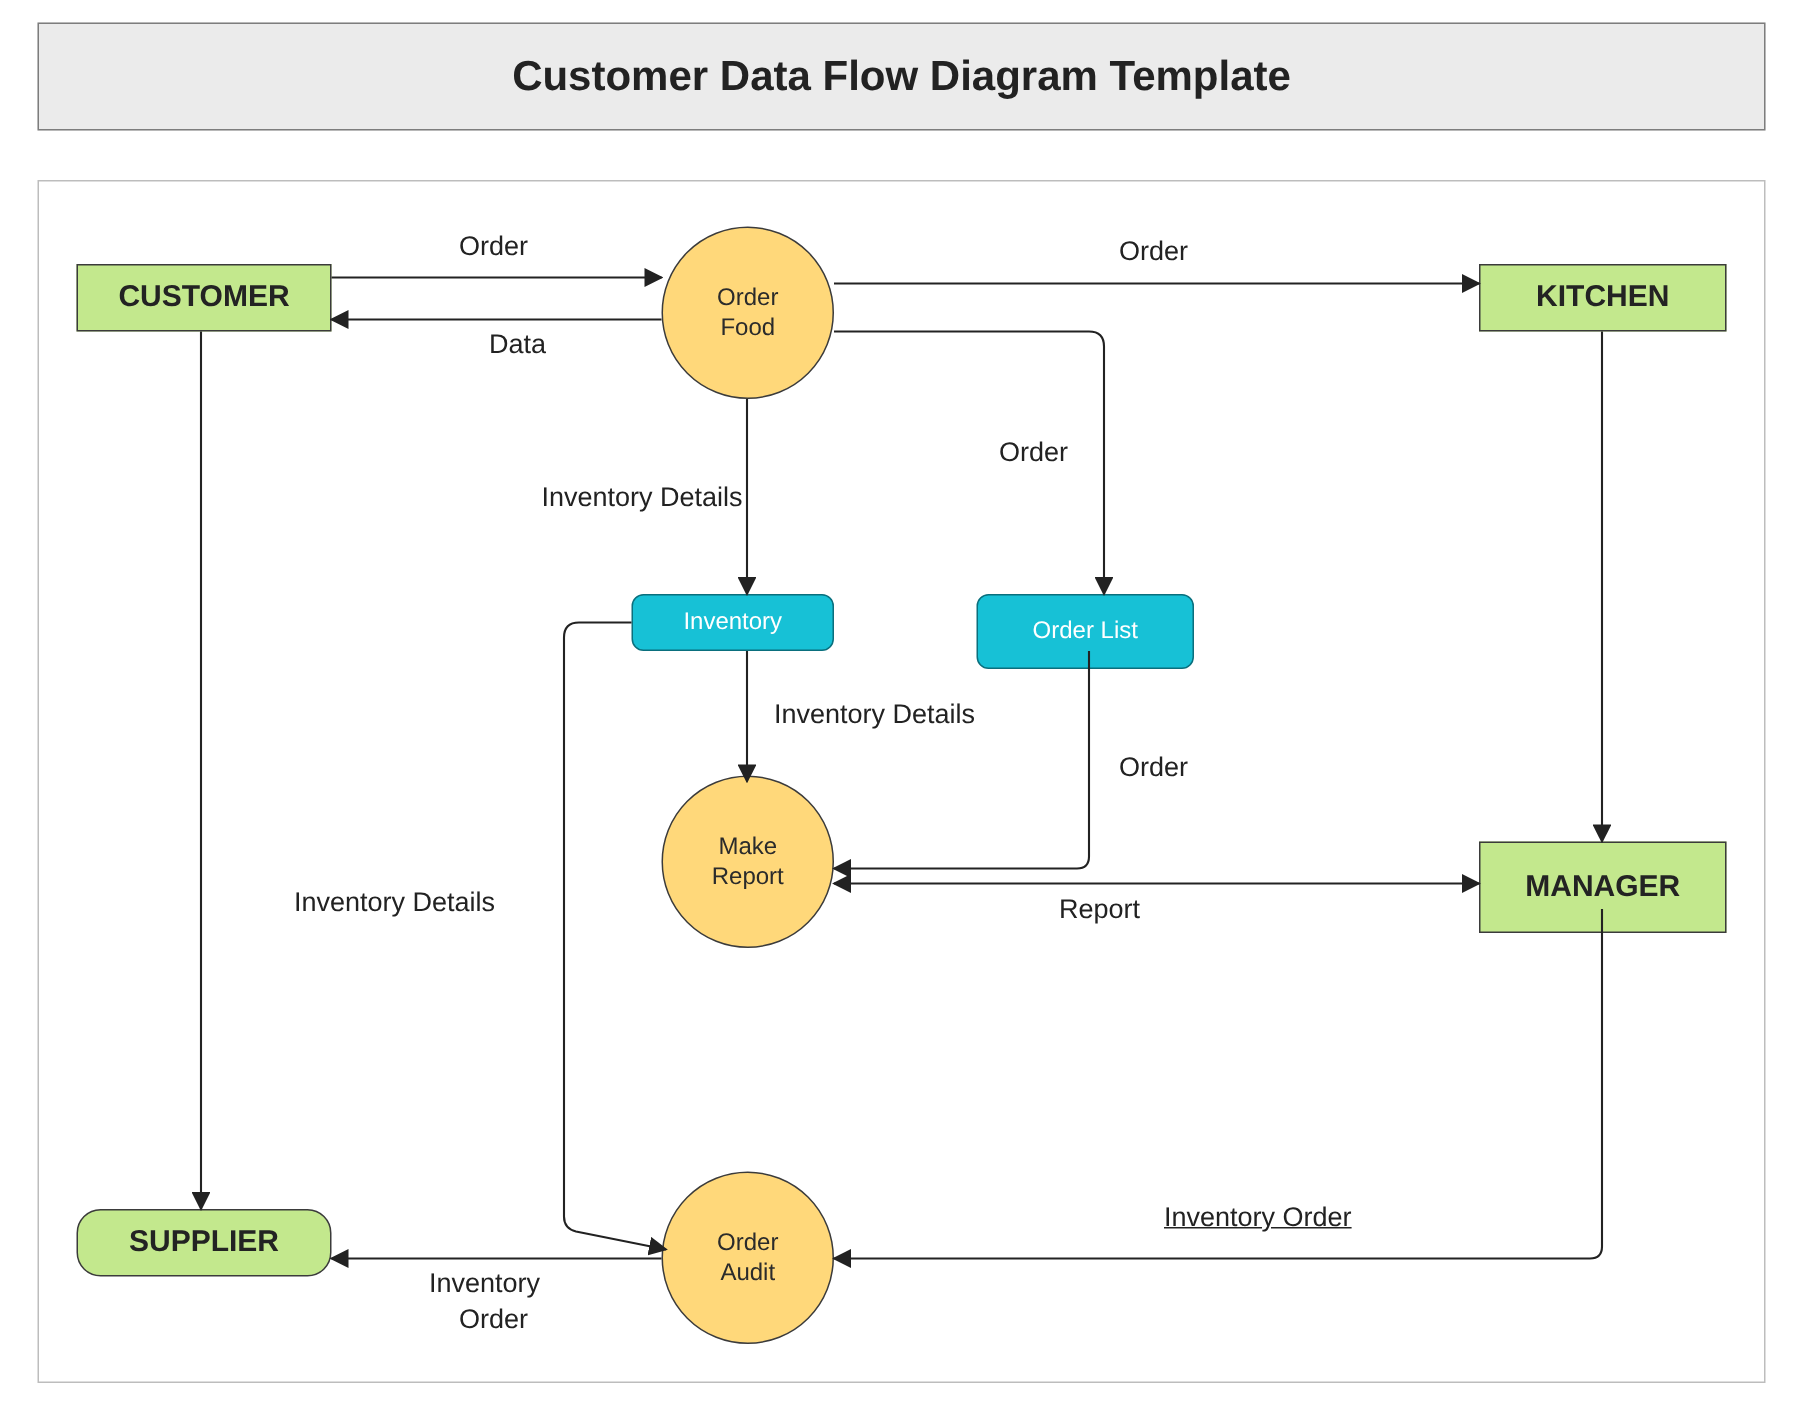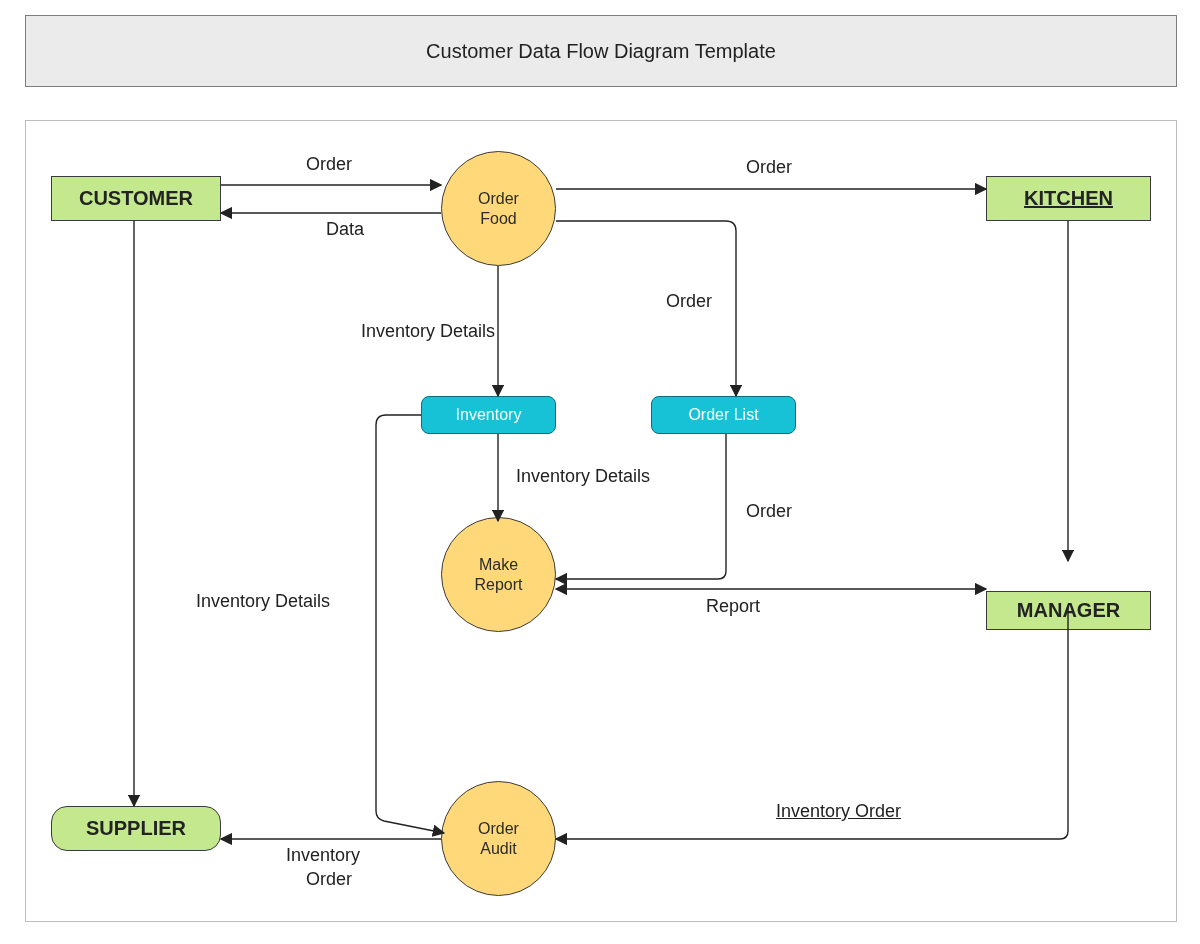--- a/index.html
+++ b/index.html
@@ -14,22 +14,22 @@
     position: absolute;
     left: 25px;
     top: 15px;
     width: 1150px;
     height: 70px;
     background: #ebebeb;
     border: 1px solid #7d7d7d;
     display: flex;
     align-items: center;
     justify-content: center;
-    font-size: 20px;
-    font-weight: normal;
+    font-size: 28px;
+    font-weight: bold;
     color: #222;
   }
   .diagram {
     position: absolute;
     left: 25px;
     top: 120px;
     width: 1150px;
     height: 800px;
     border: 1px solid #bdbdbd;
   }
@@ -88,38 +88,38 @@
 </style>
 </head>
 <body>
 
 <div class="title-box">Customer Data Flow Diagram Template</div>
 
 <div class="diagram">
 
   <div class="entity" style="left:25px; top:55px; width:170px; height:45px;">CUSTOMER</div>
 
-  <div class="entity" style="left:960px; top:55px; width:165px; height:45px;text-decoration:underline;">KITCHEN</div>
+  <div class="entity" style="left:960px; top:55px; width:165px; height:45px;">KITCHEN</div>
 
-  <div class="entity" style="left:960px; top:440px; width:165px; height:39px;margin-top:30px;">MANAGER</div>
+  <div class="entity" style="left:960px; top:440px; width:165px; height:61px;">MANAGER</div>
 
   <div class="entity" style="left:25px; top:685px; width:170px; height:45px;border-radius:16px;">SUPPLIER</div>
 
   <div class="process" style="left:415px; top:30px; width:115px; height:115px; white-space:pre-line;">Order
 Food</div>
 
   <div class="process" style="left:415px; top:396px; width:115px; height:115px; white-space:pre-line;">Make
 Report</div>
 
   <div class="process" style="left:415px; top:660px; width:115px; height:115px; white-space:pre-line;">Order
 Audit</div>
 
   <div class="store" style="left:395px; top:275px; width:135px; height:38px;">Inventory</div>
 
-  <div class="store" style="left:625px; top:275px; width:145px; height:38px;">Order List</div>
+  <div class="store" style="left:625px; top:275px; width:145px; height:50px;">Order List</div>
 
   <svg class="edges">
     <defs>
       <marker id="arrow" viewBox="0 0 10 10" refX="9" refY="5" markerWidth="9" markerHeight="9" orient="auto-start-reverse">
         <path d="M 0 0 L 10 5 L 0 10 z" fill="#222"></path>
       </marker>
     </defs>
 
     <path d="M 195 64 L 415 64" stroke="#222" stroke-width="1.4" fill="none" marker-end="url(#arrow)"></path>
 

